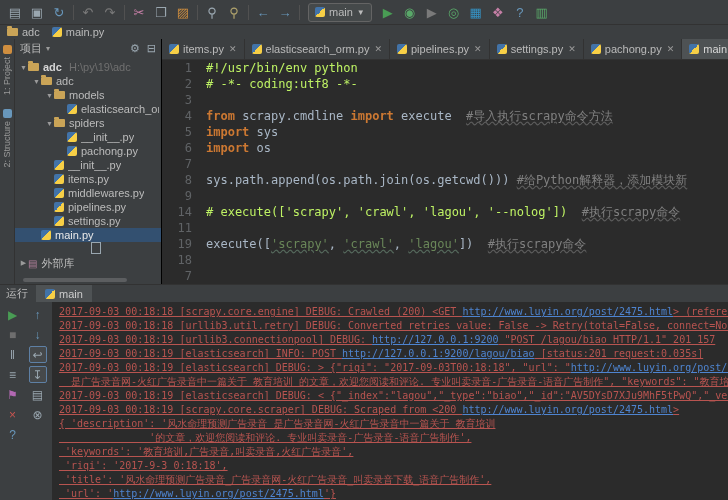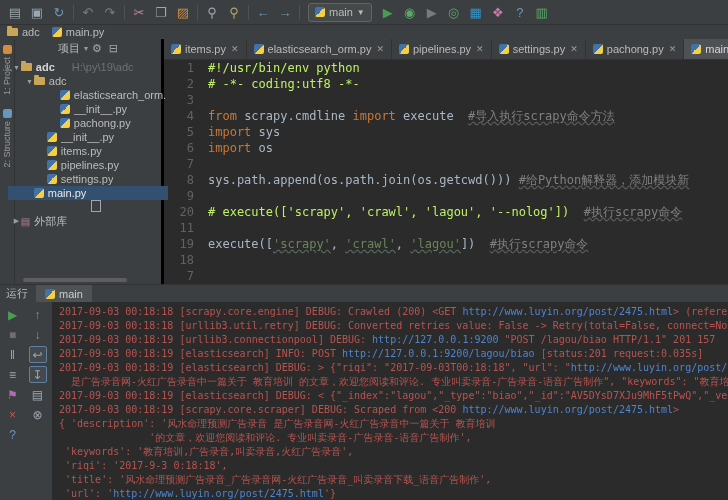--- a/index.html
+++ b/index.html
@@ -23,67 +23,67 @@
   .i-folder::before{content:"";position:absolute;top:-2px;left:0;width:5px;height:2px;background:#caa457;border-radius:1px 1px 0 0;}
 
   
   .main{flex:1;display:flex;min-height:0;}
   .activity{width:14px;border-right:1px solid #323232;display:flex;flex-direction:column;align-items:center;padding-top:6px;gap:14px;flex:none;}
   .act-item{display:flex;flex-direction:column;align-items:center;gap:3px;}
   .act-ico{width:9px;height:9px;border-radius:2px;flex:none;}
   .vtext{writing-mode:vertical-rl;transform:rotate(180deg);font-size:9px;color:#9a9a9a;}
 
   
-  .project{width:146px;border-right:3px solid #000000;display:flex;flex-direction:column;position:relative;flex:none;align-items:center;}
+  .project{width:146px;border-right:1px solid #000000;display:flex;flex-direction:column;position:relative;flex:none;}
   .p-head{height:19px;display:flex;align-items:center;padding:0 5px;gap:4px;font-size:11px;flex:none;}
   .p-caret{font-size:8px;color:#9a9a9a;}
   .p-tools{margin-left:auto;display:flex;gap:7px;color:#9aa7b0;font-size:11px;}
   .tree{flex:1;overflow:hidden;font-size:11px;padding-top:2px;}
   .tree-row{height:14px;display:flex;align-items:center;white-space:nowrap;padding-right:2px;}
   .tree-row.sel{background:#335070;}
   .tree-row.sel .tree-label{color:#e8e8e8;}
   .arrow{width:9px;font-size:7px;color:#9a9a9a;text-align:center;flex:none;}
   .tree-label{margin-left:4px;color:#bcbcbc;overflow:hidden;}
   .tree-label.bold{font-weight:bold;color:#d6d6d6;}
-  .tree-hint{margin-left:17px;color:#707070;}
+  .tree-hint{margin-left:7px;color:#707070;}
   .i-file{width:8px;height:10px;border:1px solid #9aa7b0;background:#3c3f41;flex:none;display:inline-block;}
   .i-lib{font-size:10px;color:#b07f9a;flex:none;}
   .p-hscroll{position:absolute;bottom:2px;left:8px;width:104px;height:4px;background:#5c5e60;border-radius:2px;}
 
   
   .editor-area{flex:1;display:flex;flex-direction:column;min-width:0;background:#2b2b2b;}
   .tabs{height:20px;background:#3c3f41;display:flex;align-items:stretch;border-bottom:1px solid #323232;flex:none;}
   .tab{display:flex;align-items:center;gap:4px;padding:0 7px;font-size:11px;color:#bbb;border-right:1px solid #323232;}
   .tab.active{background:#4e5254;color:#d8d8d8;}
   .tab .close{color:#9a9a9a;font-size:9px;margin-left:1px;}
   .editor{flex:1;display:flex;font-family:"DejaVu Sans Mono",monospace;font-size:12px;line-height:16px;overflow:hidden;}
   .gutter{width:30px;text-align:right;padding-right:7px;color:#606366;flex:none;}
   .gutter div{height:16px;}
   .code{flex:1;padding-left:7px;white-space:pre;overflow:hidden;}
   .code div{height:16px;}
-  .kw{color:#cc7832;}
+  .kw{color:#cc7832;font-weight:bold;}
   .pln{color:#a9b7c6;}
   .str{color:#6a8759;text-decoration:underline wavy #55695c;}
   .cmt{color:#bef264;}
   .cmtu{color:#808080;text-decoration:underline wavy #5c5c5c;}
 
   
   .run{height:215px;border-top:1px solid #323232;display:flex;flex-direction:column;flex:none;}
   .run-head{height:17px;display:flex;align-items:center;gap:8px;padding-left:6px;font-size:11px;flex:none;}
   .run-tab{display:flex;align-items:center;gap:4px;background:#4e5254;height:17px;padding:0 9px;color:#ccc;}
   .run-body{flex:1;display:flex;min-height:0;}
   .run-tools{width:52px;display:flex;flex:none;}
   .rt-col{width:25px;display:flex;flex-direction:column;align-items:center;gap:3px;padding-top:4px;}
   .rt-icon{width:18px;height:17px;display:flex;align-items:center;justify-content:center;font-size:12px;}
   .rt-icon.boxed{border:1px solid #5e80a5;border-radius:2px;background:#46494b;width:16px;height:15px;}
   .console{flex:1;background:#2b2b2b;font-family:"DejaVu Sans Mono",monospace;font-size:10px;line-height:14px;
            padding:3px 0 0 7px;overflow:hidden;white-space:pre;}
   .console .row{height:14px;}
-  .console .e{color:#b85450;}
-  .console .l{color:#4e84d0;}
+  .console .e{color:#b85450;text-decoration:underline;}
+  .console .l{color:#4e84d0;text-decoration:underline;}
 </style>
 </head>
 <body>
 
 <div class="ide">
   <div class="toolbar" id="toolbar">
       <span class="tb-icon" style="color: rgb(154, 167, 176);">▤</span>
       <span class="tb-icon" style="color: rgb(154, 167, 176);">▣</span>
       <span class="tb-icon" style="color: rgb(104, 151, 187);">↻</span>
       <span class="tb-sep"></span>
@@ -152,44 +152,59 @@
             <span class="arrow">▼</span>
             <span class="i-folder"></span>
             <span class="tree-label bold">adc</span>
             <span class="tree-hint">H:\py\19\adc</span>
           </div>
           <div class="tree-row" style="padding-left: 17px;">
             <span class="arrow">▼</span>
             <span class="i-folder"></span>
             <span class="tree-label">adc</span>
           </div>
+          <div class="tree-row" style="padding-left: 30px;">
+            <span class="arrow">▼</span>
+            <span class="i-folder"></span>
+            <span class="tree-label">models</span>
+          </div>
           <div class="tree-row" style="padding-left: 43px;">
             <span class="arrow"></span>
             <span class="i-py"></span>
             <span class="tree-label">elasticsearch_orm.</span>
           </div>
+          <div class="tree-row" style="padding-left: 30px;">
+            <span class="arrow">▼</span>
+            <span class="i-folder"></span>
+            <span class="tree-label">spiders</span>
+          </div>
           <div class="tree-row" style="padding-left: 43px;">
             <span class="arrow"></span>
             <span class="i-py"></span>
             <span class="tree-label">__init__.py</span>
           </div>
           <div class="tree-row" style="padding-left: 43px;">
             <span class="arrow"></span>
             <span class="i-py"></span>
             <span class="tree-label">pachong.py</span>
           </div>
           <div class="tree-row" style="padding-left: 30px;">
             <span class="arrow"></span>
             <span class="i-py"></span>
             <span class="tree-label">__init__.py</span>
           </div>
           <div class="tree-row" style="padding-left: 30px;">
             <span class="arrow"></span>
             <span class="i-py"></span>
             <span class="tree-label">items.py</span>
+          </div>
+          <div class="tree-row" style="padding-left: 30px;">
+            <span class="arrow"></span>
+            <span class="i-py"></span>
+            <span class="tree-label">middlewares.py</span>
           </div>
           <div class="tree-row" style="padding-left: 30px;">
             <span class="arrow"></span>
             <span class="i-py"></span>
             <span class="tree-label">pipelines.py</span>
           </div>
           <div class="tree-row" style="padding-left: 30px;">
             <span class="arrow"></span>
             <span class="i-py"></span>
             <span class="tree-label">settings.py</span>
@@ -249,21 +264,21 @@
         <div class="gutter" id="gutter">
             <div>1</div>
             <div>2</div>
             <div>3</div>
             <div>4</div>
             <div>5</div>
             <div>6</div>
             <div>7</div>
             <div>8</div>
             <div>9</div>
-            <div>20</div>
+            <div>14</div>
             <div>11</div>
             <div>19</div>
             <div>18</div>
             <div>7</div>
           </div>
         <div class="code" id="code"><div><span class="cmt">#!/usr/bin/env python</span></div><div><span class="cmt"># -*- coding:utf8 -*-</span></div><div></div><div><span class="kw">from</span><span class="pln"> scrapy.cmdline </span><span class="kw">import</span><span class="pln"> execute  </span><span class="cmtu">#导入执行scrapy命令方法</span></div><div><span class="kw">import</span><span class="pln"> sys</span></div><div><span class="kw">import</span><span class="pln"> os</span></div><div></div><div><span class="pln">sys.path.append(os.path.join(os.getcwd())) </span><span class="cmtu">#给Python解释器，添加模块新</span></div><div></div><div><span class="cmt"># execute(['scrapy', 'crawl', 'lagou', '--nolog'])  </span><span class="cmtu">#执行scrapy命令</span></div><div></div><div><span class="pln">execute([</span><span class="str">'scrapy'</span><span class="pln">, </span><span class="str">'crawl'</span><span class="pln">, </span><span class="str">'lagou'</span><span class="pln">])  </span><span class="cmtu">#执行scrapy命令</span></div><div></div><div></div></div>
       </div>
     </div>
   </div>
 

